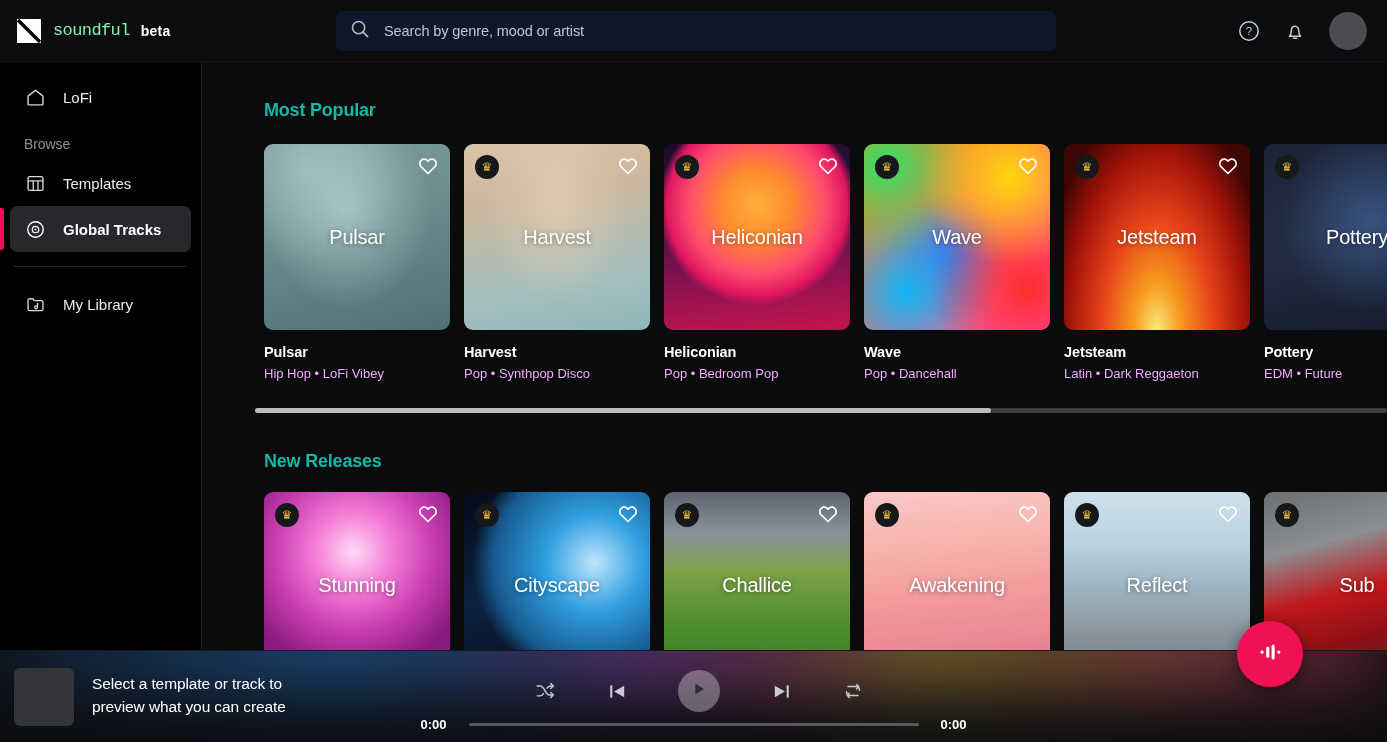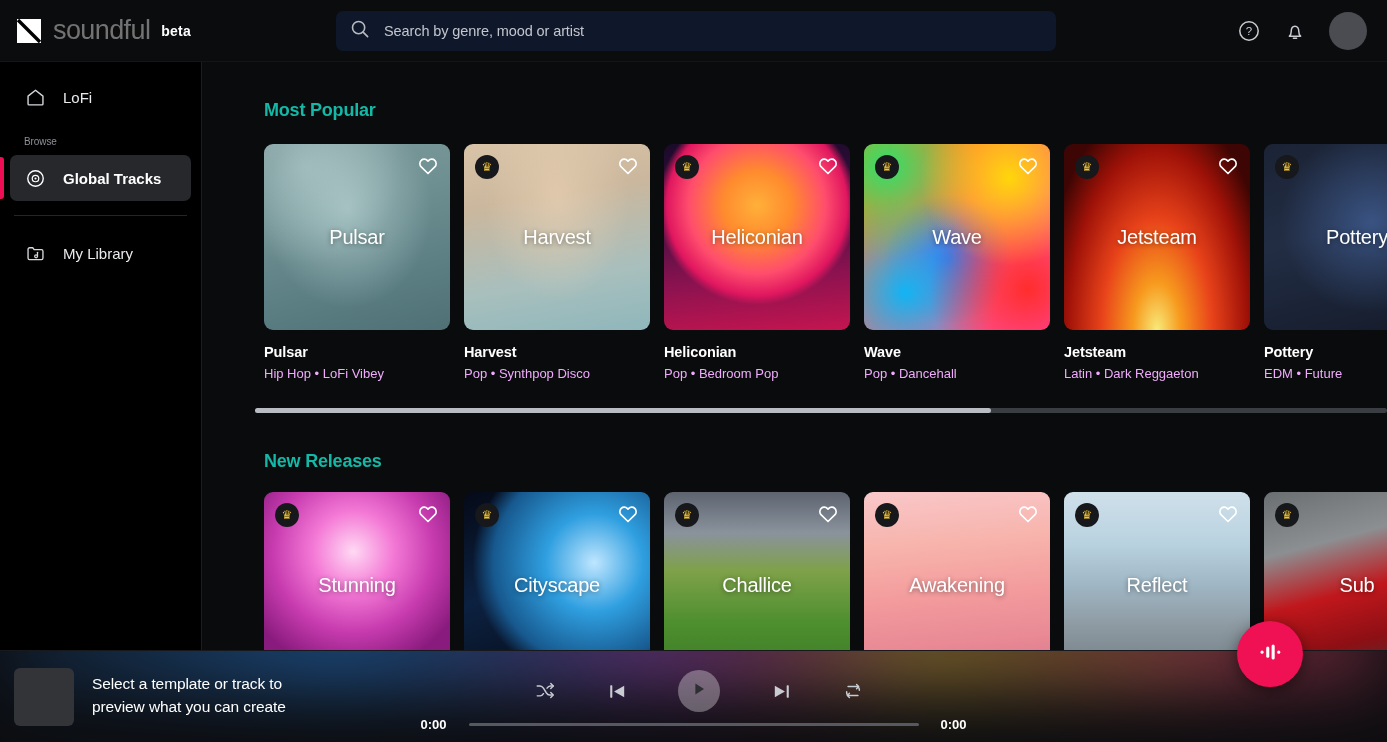--- a/index.html
+++ b/index.html
@@ -16,22 +16,23 @@
   .topbar {
     position: absolute; top:0; left:0; width:1387px; height:62px;
     background:#0b0c0e;
     display:flex; align-items:center;
     border-bottom: 1px solid #141518;
     z-index: 30;
   }
   .brand { display:flex; align-items:center; gap:9px; padding-left:14px; width:210px; }
   .logo-mark { width:30px; height:30px; flex:none; }
   .brand-name {
-    font-size:27px; font-weight:400; letter-spacing:-0.6px; color:#737373;
+    font-size:17px; font-weight:400; letter-spacing:-0.6px; color:#86efac;
     line-height:1;
+    font-family:Liberation Mono, monospace;
   }
   .brand-beta { font-size:14px; font-weight:bold; color:#fff; margin-left:2px; letter-spacing:0.2px;}
 
   .search-wrap {
     position:absolute; left:336px; top:11px;
     width:720px; height:40px;
     background:#0f172a; border-radius:7px;
     display:flex; align-items:center; padding-left:14px; gap:14px;
   }
   .search-input {
@@ -56,21 +57,21 @@
     height:46px; margin: 0 10px; padding-left:14px;
     border-radius:7px; color:#e9eaec; font-size:15px;
     position:relative; cursor:pointer;
   }
   .nav-item.first { margin-top:12px; }
   .nav-item.active { background:#26282c; font-weight:bold; color:#fff; }
   .nav-item.active::before {
     content:""; position:absolute; left:-10px; top:2px;
     width:4px; height:42px; background:#ef0d56; border-radius:0 3px 3px 0;
   }
-  .nav-section { font-size:10px; color:#8d9096; padding:16px 0 8px 24px; letter-spacing:-0.1px; }
+  .nav-section { font-size:14px; color:#8d9096; padding:16px 0 8px 24px; letter-spacing:-0.1px; }
   .nav-divider { height:1px; background:#232529; margin:14px 14px; }
   .nav-icon { width:22px; height:22px; flex:none; display:flex; align-items:center; justify-content:center; }
 
   .recents-bar {
     position:absolute; bottom:0; left:0; width:202px; height:60px;
     border-top:1px solid #232529;
     display:flex; align-items:center; justify-content:space-between;
     padding: 0 18px 0 14px; cursor:pointer;
   }
   .recents-label { font-size:14.5px; color:#e3e5e8; }
@@ -273,20 +274,29 @@
       <span class="nav-icon">
         <svg width="21" height="21" viewBox="0 0 22 22" fill="none">
           <path d="M3.2 9.6 11 3.4l7.8 6.2v8.1a1 1 0 0 1-1 1H4.2a1 1 0 0 1-1-1Z" stroke="#d5d8dc" stroke-width="1.45" stroke-linejoin="round"></path>
         </svg>
       </span>
       <span>LoFi</span>
     </div>
 
     <div class="nav-section">Browse</div>
 
+    <div class="nav-item">
+      <span class="nav-icon">
+        <svg width="21" height="21" viewBox="0 0 22 22" fill="none">
+          <rect x="3.2" y="3.8" width="15.6" height="14.4" rx="1.8" stroke="#d5d8dc" stroke-width="1.45"></rect>
+          <path d="M3.2 8.2h15.6M8.6 8.2v10M13.6 8.2v10" stroke="#d5d8dc" stroke-width="1.35"></path>
+        </svg>
+      </span>
+      <span>Templates</span>
+    </div>
 
     <div class="nav-item active">
       <span class="nav-icon">
         <svg width="21" height="21" viewBox="0 0 22 22" fill="none">
           <circle cx="11" cy="11" r="8.1" stroke="#fff" stroke-width="1.45"></circle>
           <circle cx="11" cy="11" r="3.4" stroke="#fff" stroke-width="1.3"></circle>
           <circle cx="11" cy="11" r="1.1" fill="#fff"></circle>
         </svg>
       </span>
       <span>Global Tracks</span>

